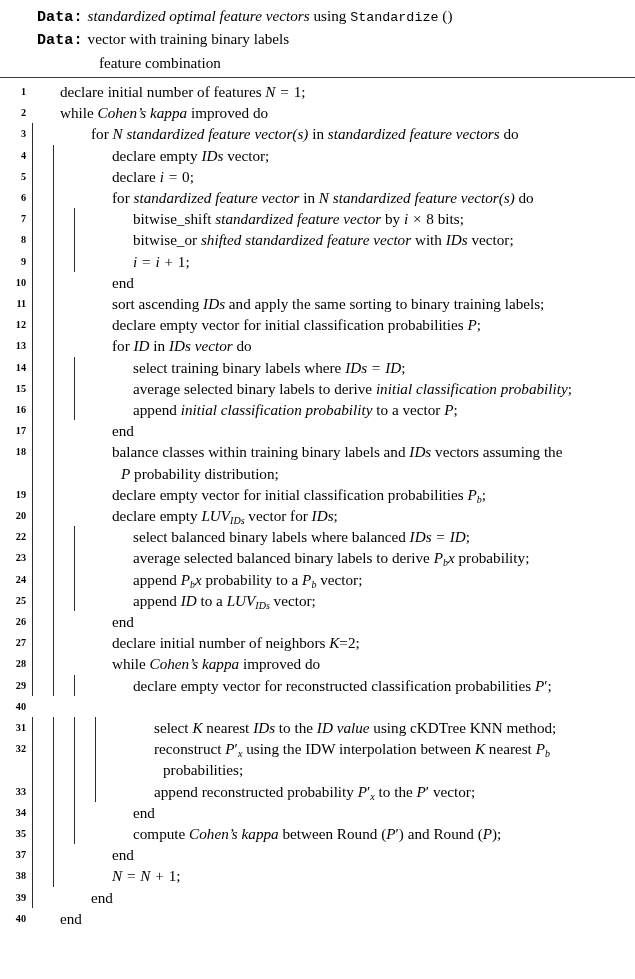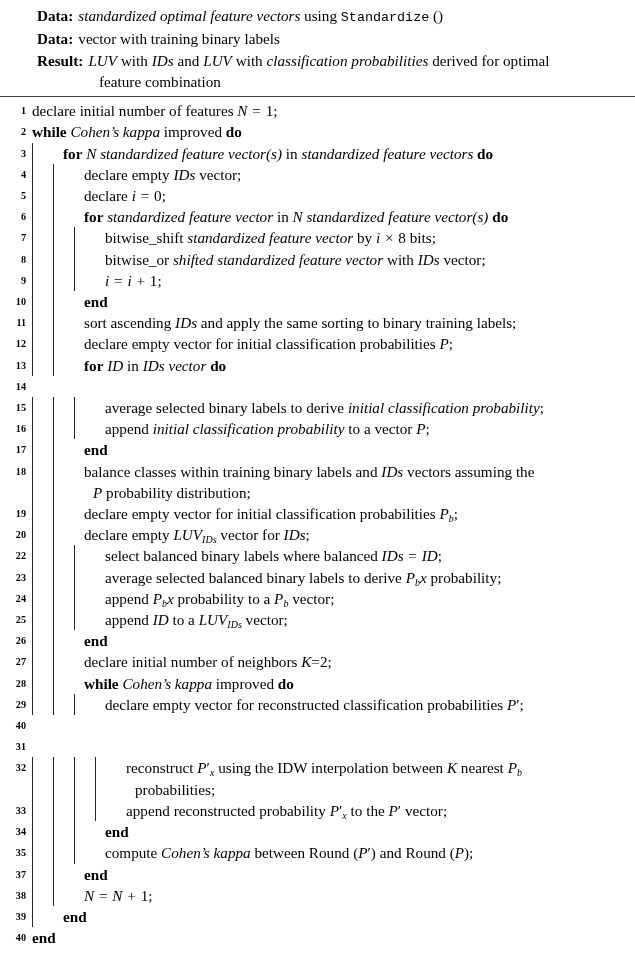--- a/index.html
+++ b/index.html
@@ -30,20 +30,21 @@
     display: flex;
     align-items: baseline;
     font-size: 15.2px;
     line-height: 21.3px;
     padding-left: 31px;
   }
   .hline .kw {
     font-weight: bold;
     white-space: nowrap;
     padding-right: 5px;
+    font-family: Liberation Mono, monospace;
   }
   .hline .htext {
     flex: 1;
   }
   .hcont {
     font-size: 15.2px;
     line-height: 21.3px;
     padding-left: 93px;
   }
 
@@ -90,32 +91,33 @@
     width: 20px;
     min-width: 20px;
     border-left: 0.9px solid #2b2b2b;
     align-self: stretch;
   }
   .gcell.first { border-left: 0.9px solid #2b2b2b; }
   .line-text {
     flex: 1;
     padding-left: 10px;
     padding-right: 2px;
+    margin-left: 28px;
   }
   .row.d0 .line-text { padding-left: 0px; }
 
   
   .cont {
     display: block;
     padding-left: 9px;
     text-indent: 0;
   }
 
   
-  b, .b { font-weight: bold; }
+  b, .b { font-weight: normal; }
   i, .i { font-style: italic; }
   .mono {
     font-family: Liberation Mono, monospace;
     font-size: 13.4px;
     font-style: normal;
   }            
   sub {
     font-size: 0.66em;
     line-height: 0;
     vertical-align: -0.28em;
@@ -130,24 +132,20 @@
 
   <div class="header">
     <div class="hline">
       <span class="kw">Data:</span>
       <span class="htext"><i>standardized optimal feature vectors</i> using <span class="mono">Standardize</span> ()</span>
     </div>
     <div class="hline">
       <span class="kw">Data:</span>
       <span class="htext">vector with training binary labels</span>
     </div>
-    <div class="hline">
-      <span class="kw">Result:</span>
-      <span class="htext"><i>LUV</i> with <i>IDs</i> and <i>LUV</i> with <i>classification probabilities</i> derived for optimal</span>
-    </div>
     <div class="hcont">feature combination</div>
   </div>
 
   <div class="rule"></div>
 
   <div class="body" id="algo-body">
       <div class="row d0">
         <div class="num">1</div>
         <div class="content">
           <div class="line-text">declare initial number of features <i>N</i> <span class="op">=</span> 1;</div>
@@ -248,20 +246,21 @@
           <div class="gcell"></div>
           <div class="line-text"><b>for</b> <i>ID</i> in <i>IDs vector</i> <b>do</b></div>
         </div>
       </div>
       <div class="row d3">
         <div class="num">14</div>
         <div class="content">
           <div class="gcell first"></div>
           <div class="gcell"></div>
           <div class="gcell"></div>
+          <div class="line-text">select training binary labels where <i>IDs</i> <span class="op">=</span> <i>ID</i>;</div>
         </div>
       </div>
       <div class="row d3">
         <div class="num">15</div>
         <div class="content">
           <div class="gcell first"></div>
           <div class="gcell"></div>
           <div class="gcell"></div>
           <div class="line-text">average selected binary labels to derive <i>initial classification probability</i>;</div>
         </div>
@@ -384,20 +383,21 @@
           <div class="gcell"></div>
         </div>
       </div>
       <div class="row d4">
         <div class="num">31</div>
         <div class="content">
           <div class="gcell first"></div>
           <div class="gcell"></div>
           <div class="gcell"></div>
           <div class="gcell"></div>
+          <div class="line-text">select <i>K</i> nearest <i>IDs</i> to the <i>ID value</i> using cKDTree KNN method;</div>
         </div>
       </div>
       <div class="row d4">
         <div class="num">32</div>
         <div class="content">
           <div class="gcell first"></div>
           <div class="gcell"></div>
           <div class="gcell"></div>
           <div class="gcell"></div>
           <div class="line-text">reconstruct <i>P</i>′<i><sub>x</sub></i> using the IDW interpolation between <i>K</i> nearest <i>P<sub>b</sub></i><span class="cont">probabilities;</span></div>

